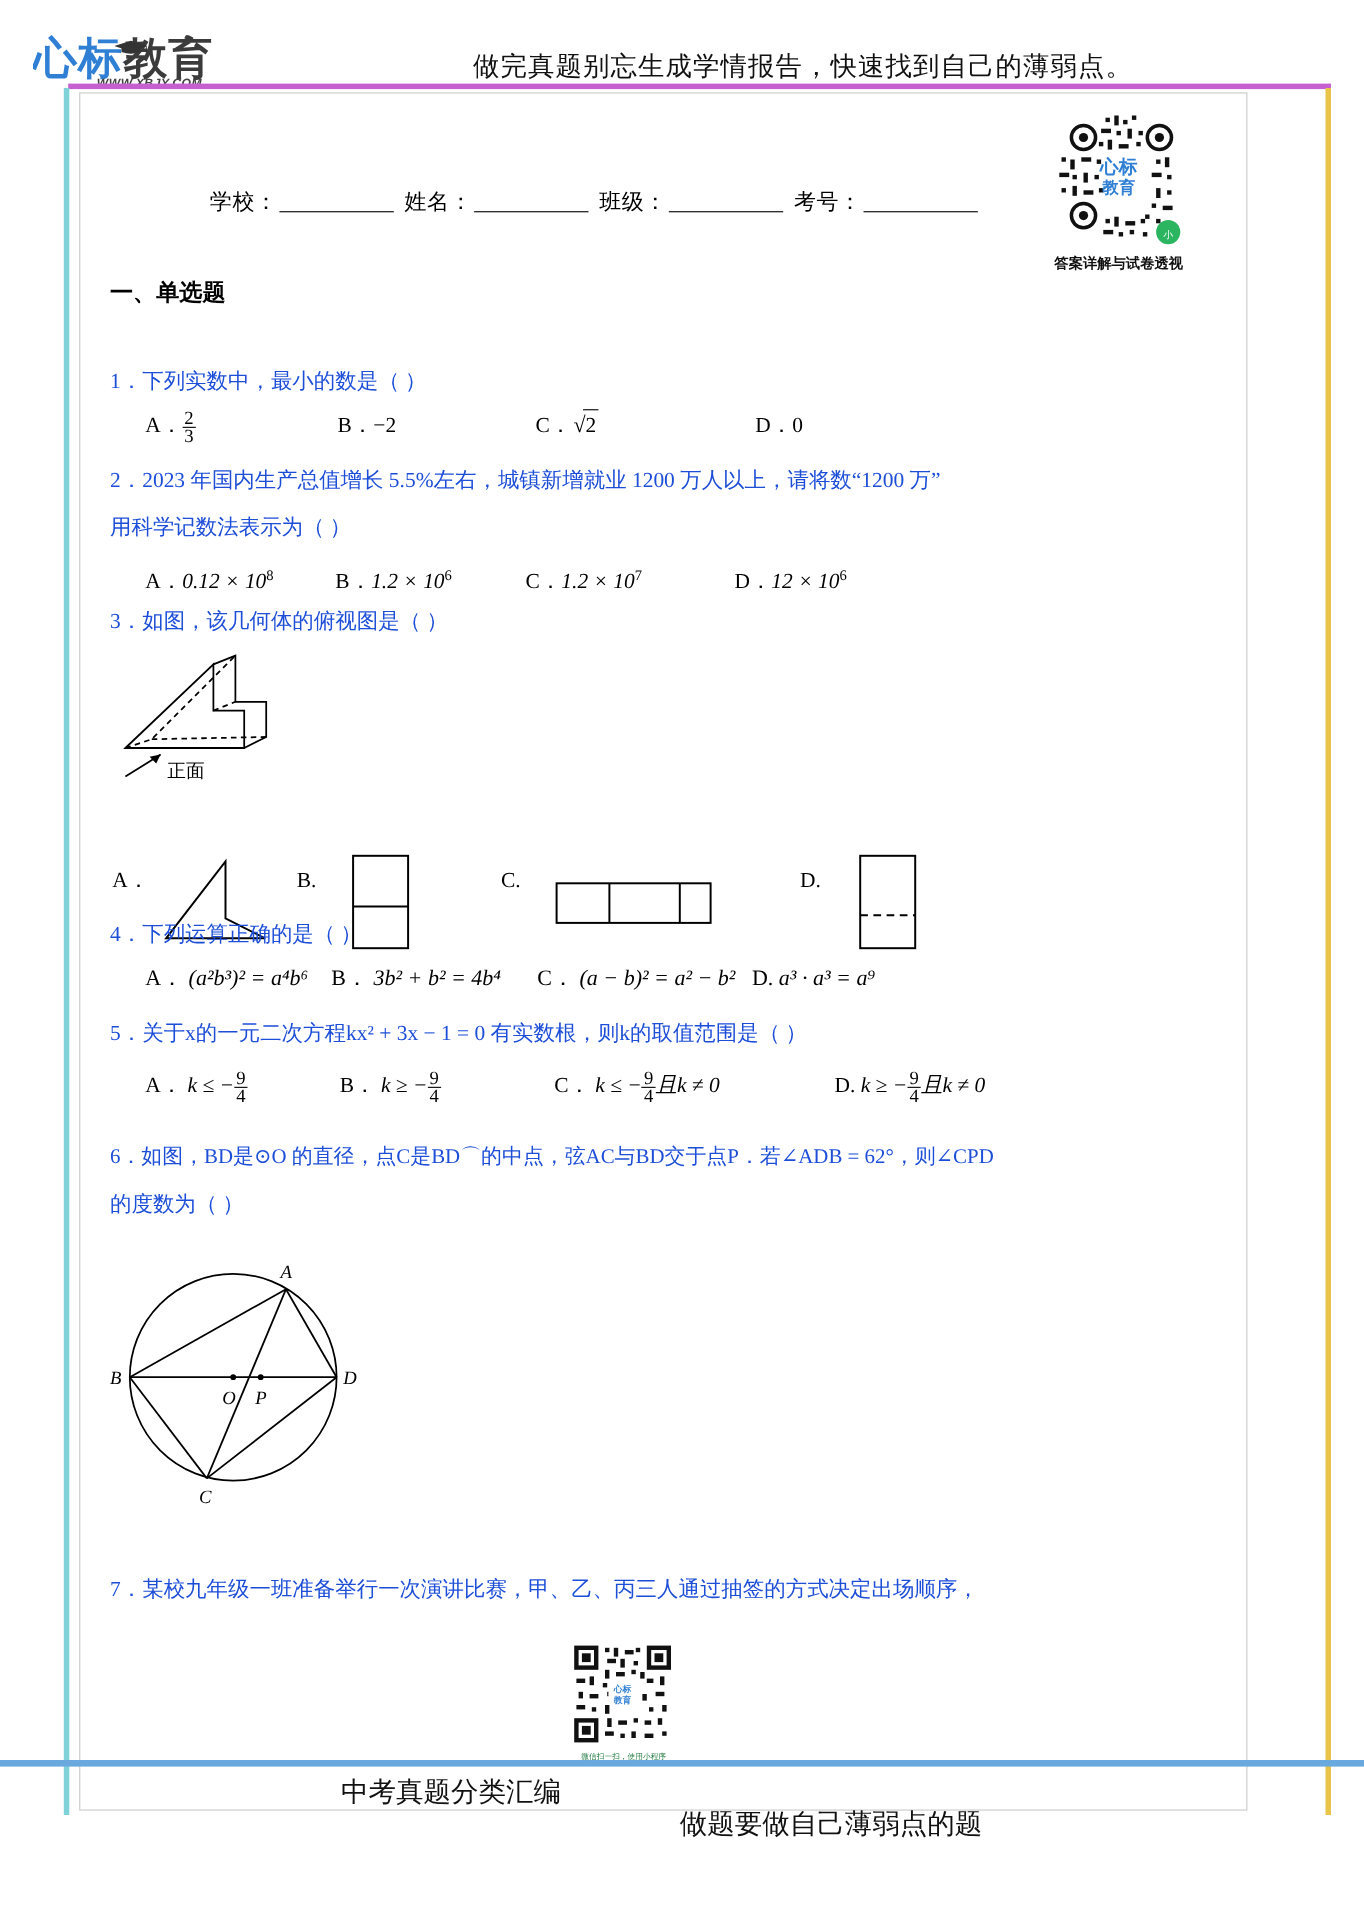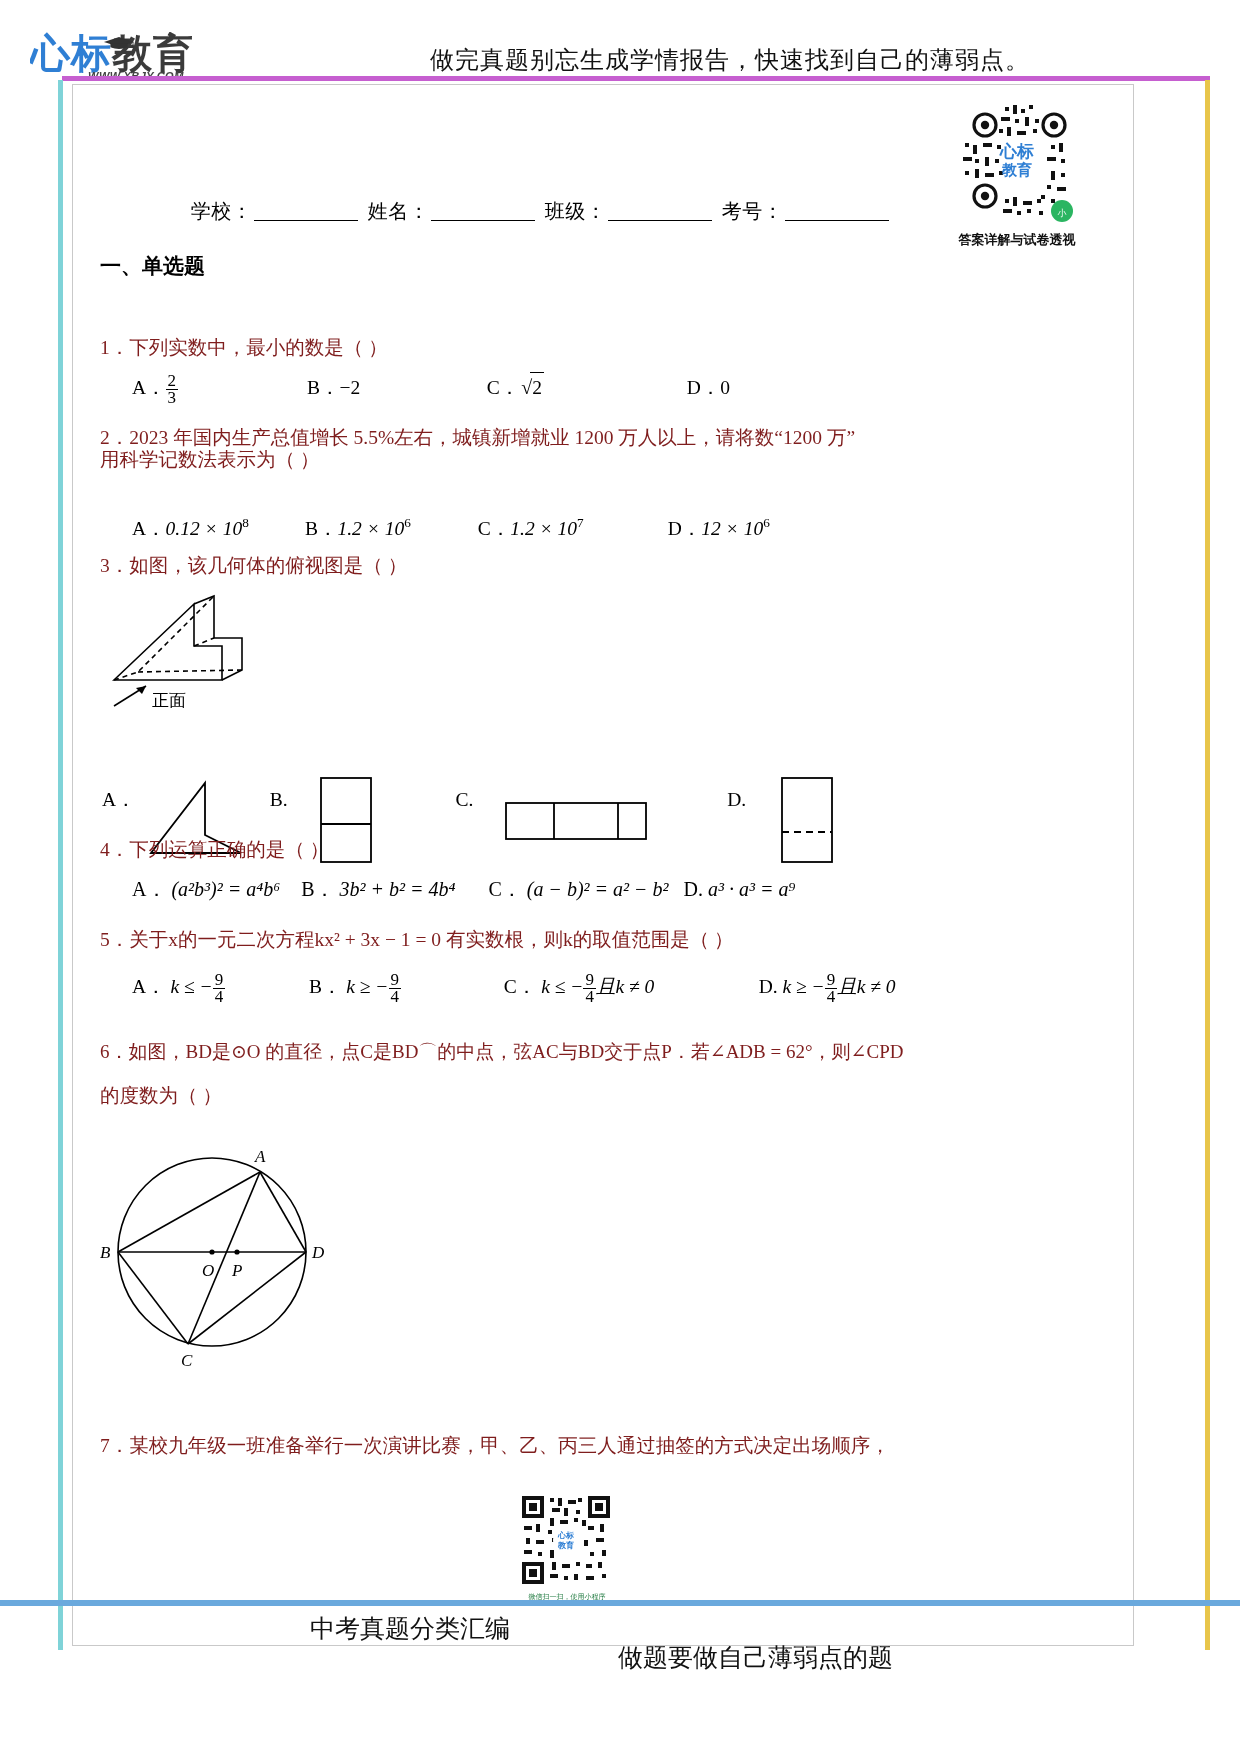--- a/index.html
+++ b/index.html
@@ -61,21 +61,21 @@
     position:absolute;left:72px;top:84px;width:1060px;height:1560px;
   }
   .doc-title{
     position:absolute;left:0;top:32px;width:940px;text-align:center;
     font-family:"Liberation Serif","DejaVu Serif",serif;
     font-weight:bold;font-size:28px;letter-spacing:.5px;
     color:#000;
   }
   .idline{
     position:absolute;left:0;top:86px;width:940px;text-align:center;
-    font-size:20px;letter-spacing:.5px;color:#000;white-space:nowrap;margin-top:28px;
+    font-size:20px;letter-spacing:.5px;color:#000;white-space:nowrap;
   }
   .idline .blank{
     display:inline-block;border-bottom:1.5px solid #000;min-width:104px;height:19px;
     vertical-align:-3px;margin:0 4px 0 2px;
   }
   
   .qr-wrap{position:absolute;left:850px;top:15px;width:190px;}
   .qr{
     width:124px;height:124px;margin:0 auto;position:relative;
   }
@@ -84,21 +84,21 @@
     font-family:"Liberation Sans","DejaVu Sans",sans-serif;
     font-size:13px;font-weight:bold;color:#111;white-space:nowrap;
   }
   .section-head{
     position:absolute;left:28px;top:168px;
     font-family:"Liberation Sans","DejaVu Sans",sans-serif;
     font-weight:bold;font-size:21px;color:#000;
   }
   .q{
     position:absolute;left:28px;width:1000px;
-    font-size:19.5px;line-height:32px;color:#7f1d1d;
+    font-size:19.5px;line-height:32px;color:#1d4ed8;
   }
   .opts{
     position:absolute;left:60px;width:990px;
     font-size:19.5px;line-height:30px;color:#000;
   }
   .opts span.o{display:inline-block;}
   .mi{font-family:"Liberation Serif","DejaVu Serif",serif;font-style:italic;}
   .frac{
     display:inline-block;vertical-align:-9px;text-align:center;
     font-size:17px;line-height:16px;
@@ -244,21 +244,21 @@
       <span>A．</span><span class="frac"><span class="num">2</span><span class="den">3</span></span>
     </span>
     <span class="o" style="width:175px">B．−2</span>
     <span class="o" style="width:195px">
       <span>C．</span><span class="sqrt"><span class="rad">√</span><span class="bd">2</span></span>
     </span>
     <span class="o">D．0</span>
   </div>
 
   <div class="q" style="top:338px;">2．2023 年国内生产总值增长 5.5%左右，城镇新增就业 1200 万人以上，请将数“1200 万”</div>
-  <div class="q" style="top:360px;">用科学记数法表示为（    ）</div>
+  <div class="q" style="top:380px;">用科学记数法表示为（    ）</div>
   <div class="opts" style="top:424px;">
     <span class="o" style="width:168px"><span>A．</span><span class="mi">0.12 × 10</span><sup>8</sup></span>
     <span class="o" style="width:168px"><span>B．</span><span class="mi">1.2 × 10</span><sup>6</sup></span>
     <span class="o" style="width:185px"><span>C．</span><span class="mi">1.2 × 10</span><sup>7</sup></span>
     <span class="o"><span>D．</span><span class="mi">12 × 10</span><sup>6</sup></span>
   </div>
 
   <div class="q" style="top:466px;">3．如图，该几何体的俯视图是（    ）</div>
 
   <div class="fig" style="left:30px;top:500px;">

